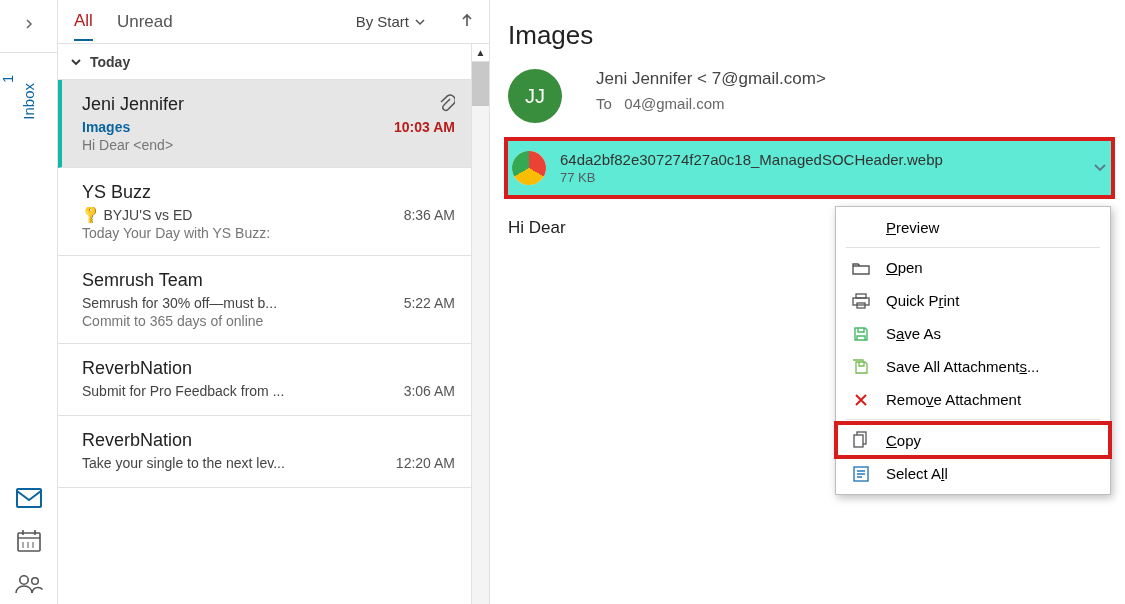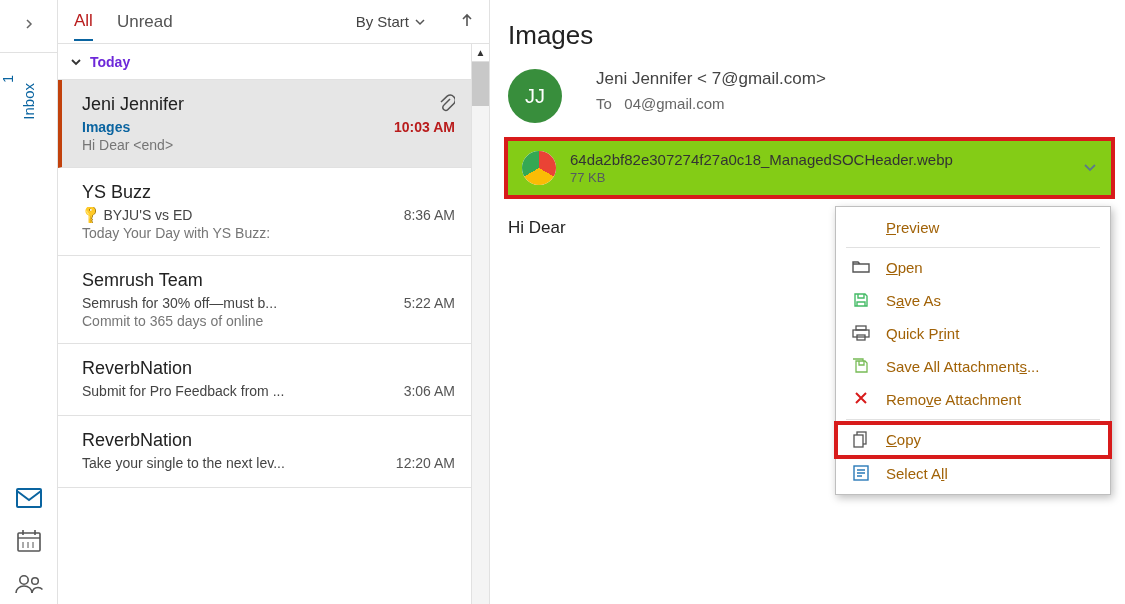--- a/index.html
+++ b/index.html
@@ -114,31 +114,31 @@
   }
   .group-head {
     height: 36px;
     display: flex;
     align-items: center;
     padding: 0 12px;
     border-bottom: 1px solid #e1e1e1;
     background: #fff;
     gap: 8px;
     font-weight: 600;
-    color: #6d28d9;
+    color: #404040;
   }
   .msg {
     padding: 14px 16px 14px 24px;
     border-bottom: 1px solid #e1e1e1;
     position: relative;
     cursor: pointer;
   }
   .msg.selected {
     background: #e6e6e6;
-    border-left: 4px solid #c2410c;
+    border-left: 4px solid #14b8a6;
     padding-left: 20px;
   }
   .msg .sender {
     font-size: 18px;
     color: #222;
     margin-bottom: 4px;
   }
   .msg .row2 {
     display: flex;
     justify-content: space-between;
@@ -228,24 +228,24 @@
     font-size: 20px;
   }
   .from-line { font-size: 17px; color:#444; }
   .to-line { font-size: 15px; color:#666; margin-top:6px; }
 
   .attach-bar-wrap {
     border: 4px solid #d81b1b;
     padding: 0;
   }
   .attach-bar {
-    background: #84cc16;
-    display: flex;
-    align-items: center;
-    padding: 10px 14px;
+    background: #5eead4;
+    display: flex;
+    align-items: center;
+    padding: 10px 4px;
     gap: 14px;
     position: relative;
   }
   .chrome-ico {
     width: 34px; height:34px; border-radius:50%; background:#fff;
     position: relative; flex-shrink:0;
     box-shadow: inset 0 0 0 2px #dadada;
   }
   .chrome-ico::before{
     content:""; position:absolute; left:50%; top:50%;
@@ -274,25 +274,25 @@
     top: 206px;
     right: 14px;
     width: 276px;
     background: #fff;
     border: 1px solid #bfbfbf;
     box-shadow: 2px 3px 8px rgba(0,0,0,.25);
     padding: 4px 0;
   }
   .ctx .item {
     display: flex;
-    align-items: flex-start;
+    align-items: center;
     gap: 14px;
     padding: 8px 14px;
     font-size: 15px;
-    color: #a16207;
+    color: #000000;
     cursor: pointer;
   }
   .ctx .item .ic {
     width: 22px; display:flex; justify-content:center; color:#555;
   }
   .ctx .item .red { color:#d81b1b; }
   .ctx .sep {
     height:1px; background:#e1e1e1; margin:3px 10px;
   }
   .ctx .item u { text-decoration: underline; }
@@ -467,35 +467,35 @@
       <div class="item">
         <span class="ic">
           <svg width="18" height="14" viewBox="0 0 18 14">
               <path d="M1 3h5l2 2h9v8H1z M1 5h16" fill="none" stroke="#555" stroke-width="1.4"></path>
             </svg>
         </span>
         <span><u>O</u>pen</span>
       </div>
       <div class="item">
         <span class="ic">
-          <svg width="16" height="16" viewBox="0 0 16 16">
-              <path d="M2 2h10l2 2v10H2z M5 2v4h6V2 M4 10h8v4H4z" fill="none" stroke="#4b6" stroke-width="1.4"></path>
-            </svg>
-        </span>
-        <span>S<u>a</u>ve As</span>
-      </div>
-      <div class="item">
-        <span class="ic">
           <svg width="18" height="16" viewBox="0 0 18 16">
               <rect x="4" y="1" width="10" height="4" fill="none" stroke="#555" stroke-width="1.3"></rect>
               <rect x="1" y="5" width="16" height="7" fill="none" stroke="#555" stroke-width="1.3"></rect>
               <rect x="5" y="10" width="8" height="5" fill="none" stroke="#555" stroke-width="1.3"></rect>
             </svg>
         </span>
         <span>Quick P<u>r</u>int</span>
+      </div>
+      <div class="item">
+        <span class="ic">
+          <svg width="16" height="16" viewBox="0 0 16 16">
+              <path d="M2 2h10l2 2v10H2z M5 2v4h6V2 M4 10h8v4H4z" fill="none" stroke="#4b6" stroke-width="1.4"></path>
+            </svg>
+        </span>
+        <span>S<u>a</u>ve As</span>
       </div>
       <div class="item">
         <span class="ic">
           <svg width="18" height="16" viewBox="0 0 18 16">
               <path d="M4 3h9l2 2v9H4z M1 1h10v2 M7 3v4h5V3" fill="none" stroke="#7b5" stroke-width="1.3"></path>
             </svg>
         </span>
         <span>Save All Attachment<u>s</u>...</span>
       </div>
       <div class="item">

